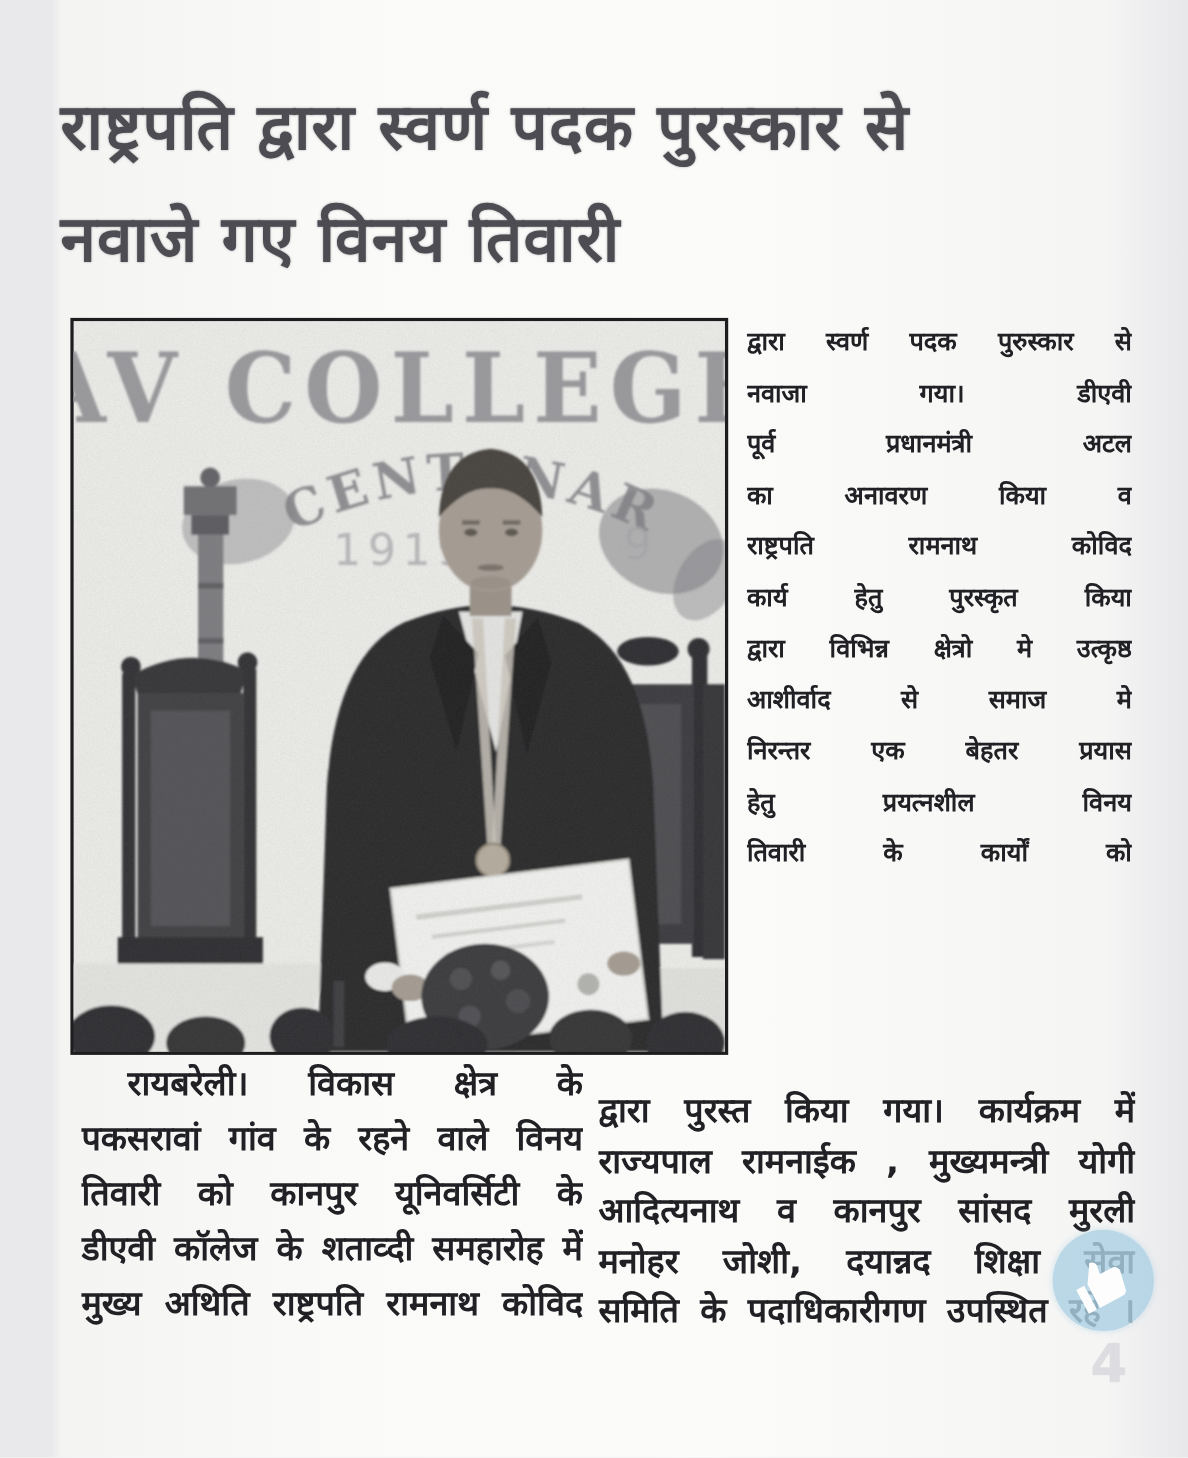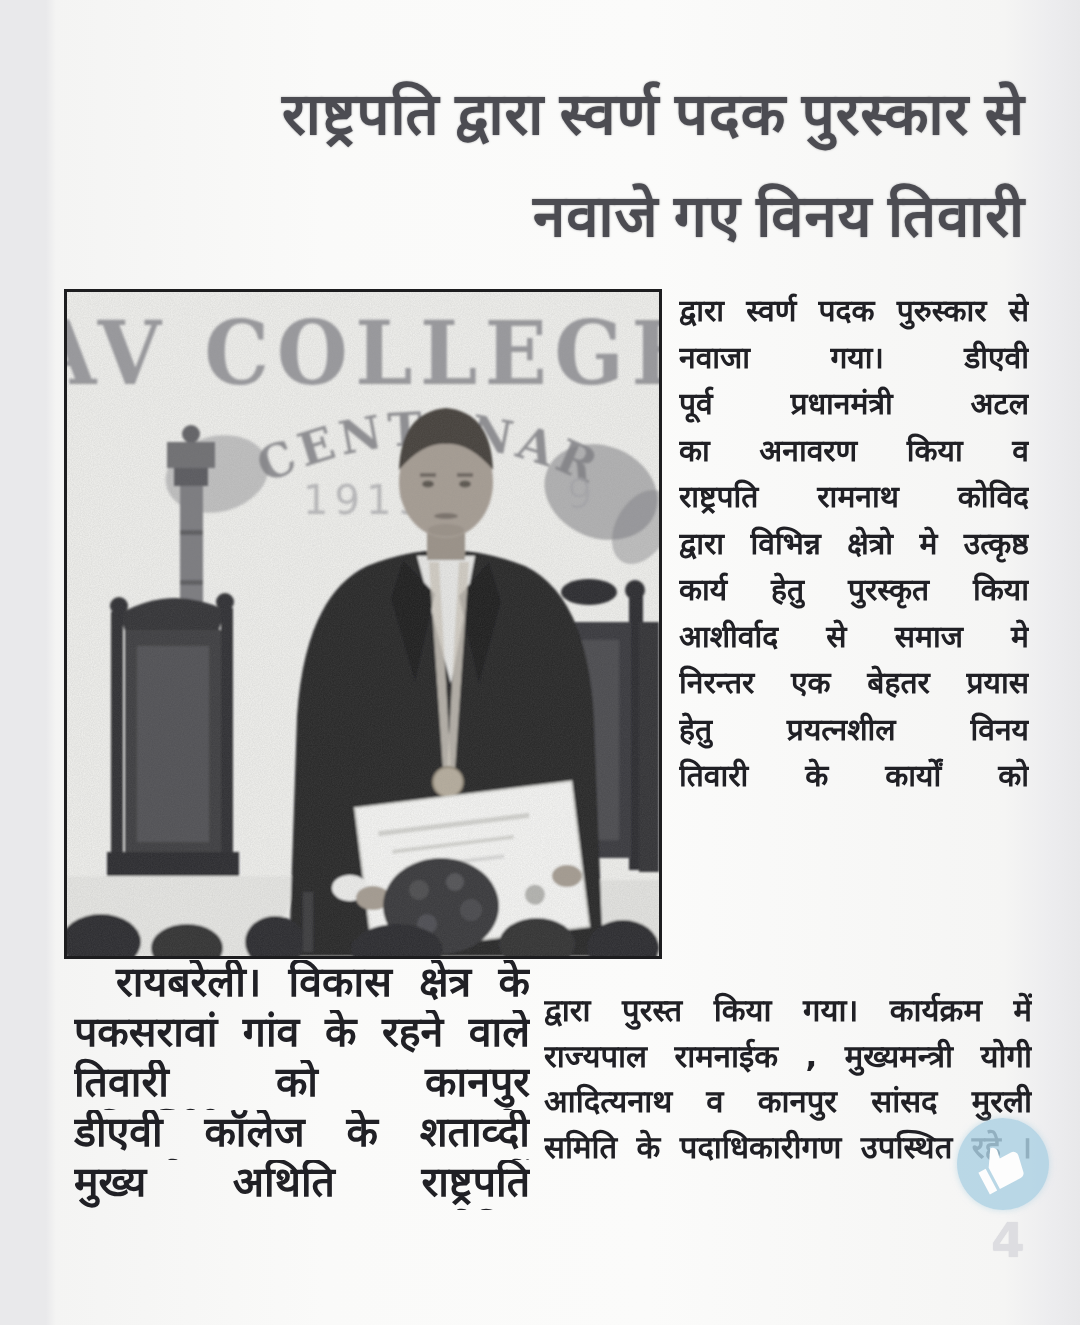--- a/index.html
+++ b/index.html
@@ -10,42 +10,41 @@
   }
   .canvas{
     position:relative;width:1080px;height:1325px;overflow:hidden;
     background:linear-gradient(90deg,
       #e9e9eb 0px,#e9e9eb 46px,#f4f4f3 56px,
       #fafaf9 30%,#fbfbfa 60%,#f5f5f4 93%,
       #ededef 97%,#e8e8ea 100%);
   }
   .headline-line{
     position:absolute;left:55px;width:970px;
-    text-align:right;white-space:nowrap;
+    text-align:left;white-space:nowrap;
     font-size:58px;font-weight:700;line-height:1;
     color:#4c4c52;
     text-shadow:0 0 2px rgba(76,76,82,.55);
     letter-spacing:1px;
-    font-family:Liberation Serif, serif;
   }
   .hl1{top:86px;}
   .hl2{top:188px;}
   .photo-frame{
     position:absolute;left:64px;top:289px;width:598px;height:670px;
     border:3px solid #1d1d1f;background:#f2f2ef;box-sizing:border-box;
   }
   .photo-frame svg{display:block;width:100%;height:100%;overflow:hidden;}
   .col{position:absolute;color:#202025;font-weight:600;}
   .jline{
     text-align:justify;text-align-last:justify;-moz-text-align-last:justify;
     overflow:hidden;
   }
-  .col-right{left:679px;top:288px;width:350px;font-size:30px;}
+  .col-right{left:679px;top:288px;width:350px;font-size:23px;}
   .col-right .jline{height:46.5px;line-height:46.5px;}
-  .col-left-bottom{left:74px;top:960px;width:456px;font-size:41px;font-family:Liberation Mono, monospace;}
+  .col-left-bottom{left:74px;top:960px;width:456px;font-size:31px;}
   .col-left-bottom .jline{height:50px;line-height:50px;}
   .col-left-bottom .jline.indent{padding-left:42px;width:414px;}
   .col-bottom-right{left:544px;top:988px;width:488px;font-size:31px;}
   .col-bottom-right .jline{height:45.5px;line-height:45.5px;}
   .reaction-badge{
     position:absolute;left:957px;top:1118px;width:92px;height:92px;
     border-radius:50%;
     background:rgba(172,209,227,.82);
     display:flex;align-items:center;justify-content:center;
     box-shadow:0 0 6px rgba(172,209,227,.6);
@@ -181,40 +180,41 @@
       <rect width="592" height="664" filter="url(#grain)"></rect>
     </svg>
   </div>
 
   <div class="col col-right">
     <div class="jline">द्वारा स्वर्ण पदक पुरुस्कार से</div>
     <div class="jline">नवाजा गया। डीएवी</div>
     <div class="jline">पूर्व प्रधानमंत्री अटल</div>
     <div class="jline">का अनावरण किया व</div>
     <div class="jline">राष्ट्रपति रामनाथ कोविद</div>
+    <div class="jline">कार्य हेतु पुरस्कृत किया</div>
     <div class="jline">द्वारा विभिन्न क्षेत्रो मे उत्कृष्ठ</div>
-    <div class="jline">कार्य हेतु पुरस्कृत किया</div>
     <div class="jline">आशीर्वाद से समाज मे</div>
     <div class="jline">निरन्तर एक बेहतर प्रयास</div>
     <div class="jline">हेतु प्रयत्नशील विनय</div>
     <div class="jline">तिवारी के कार्यों को</div>
   </div>
 
   <div class="col col-left-bottom">
     <div class="jline indent">रायबरेली। विकास क्षेत्र के</div>
     <div class="jline">पकसरावां गांव के रहने वाले विनय</div>
     <div class="jline">तिवारी को कानपुर यूनिवर्सिटी के</div>
     <div class="jline">डीएवी कॉलेज के शताव्दी समहारोह में</div>
     <div class="jline">मुख्य अथिति राष्ट्रपति रामनाथ कोविद</div>
   </div>
 
   <div class="col col-bottom-right">
     <div class="jline">द्वारा पुरस्त किया गया। कार्यक्रम में</div>
     <div class="jline">राज्यपाल रामनाईक , मुख्यमन्त्री योगी</div>
     <div class="jline">आदित्यनाथ व कानपुर सांसद मुरली</div>
+    <div class="jline">मनोहर जोशी, दयान्नद शिक्षा सेवा</div>
     <div class="jline">समिति के पदाधिकारीगण उपस्थित रहे ।</div>
   </div>
 
   <div class="reaction-badge">
     <svg viewBox="0 0 24 24">
       <path fill="#fdfdfd" d="M2 10.5h3.2V20H2zM6.4 20v-9.3l4.1-6.4c1.1 0 2 .9 2 2l-.6 3.2h4.9a2 2 0 0 1 2 2.4l-1.2 6.1A2.1 2.1 0 0 1 15.5 20z"></path>
     </svg>
   </div>
   <div class="reaction-count">4</div>
 

